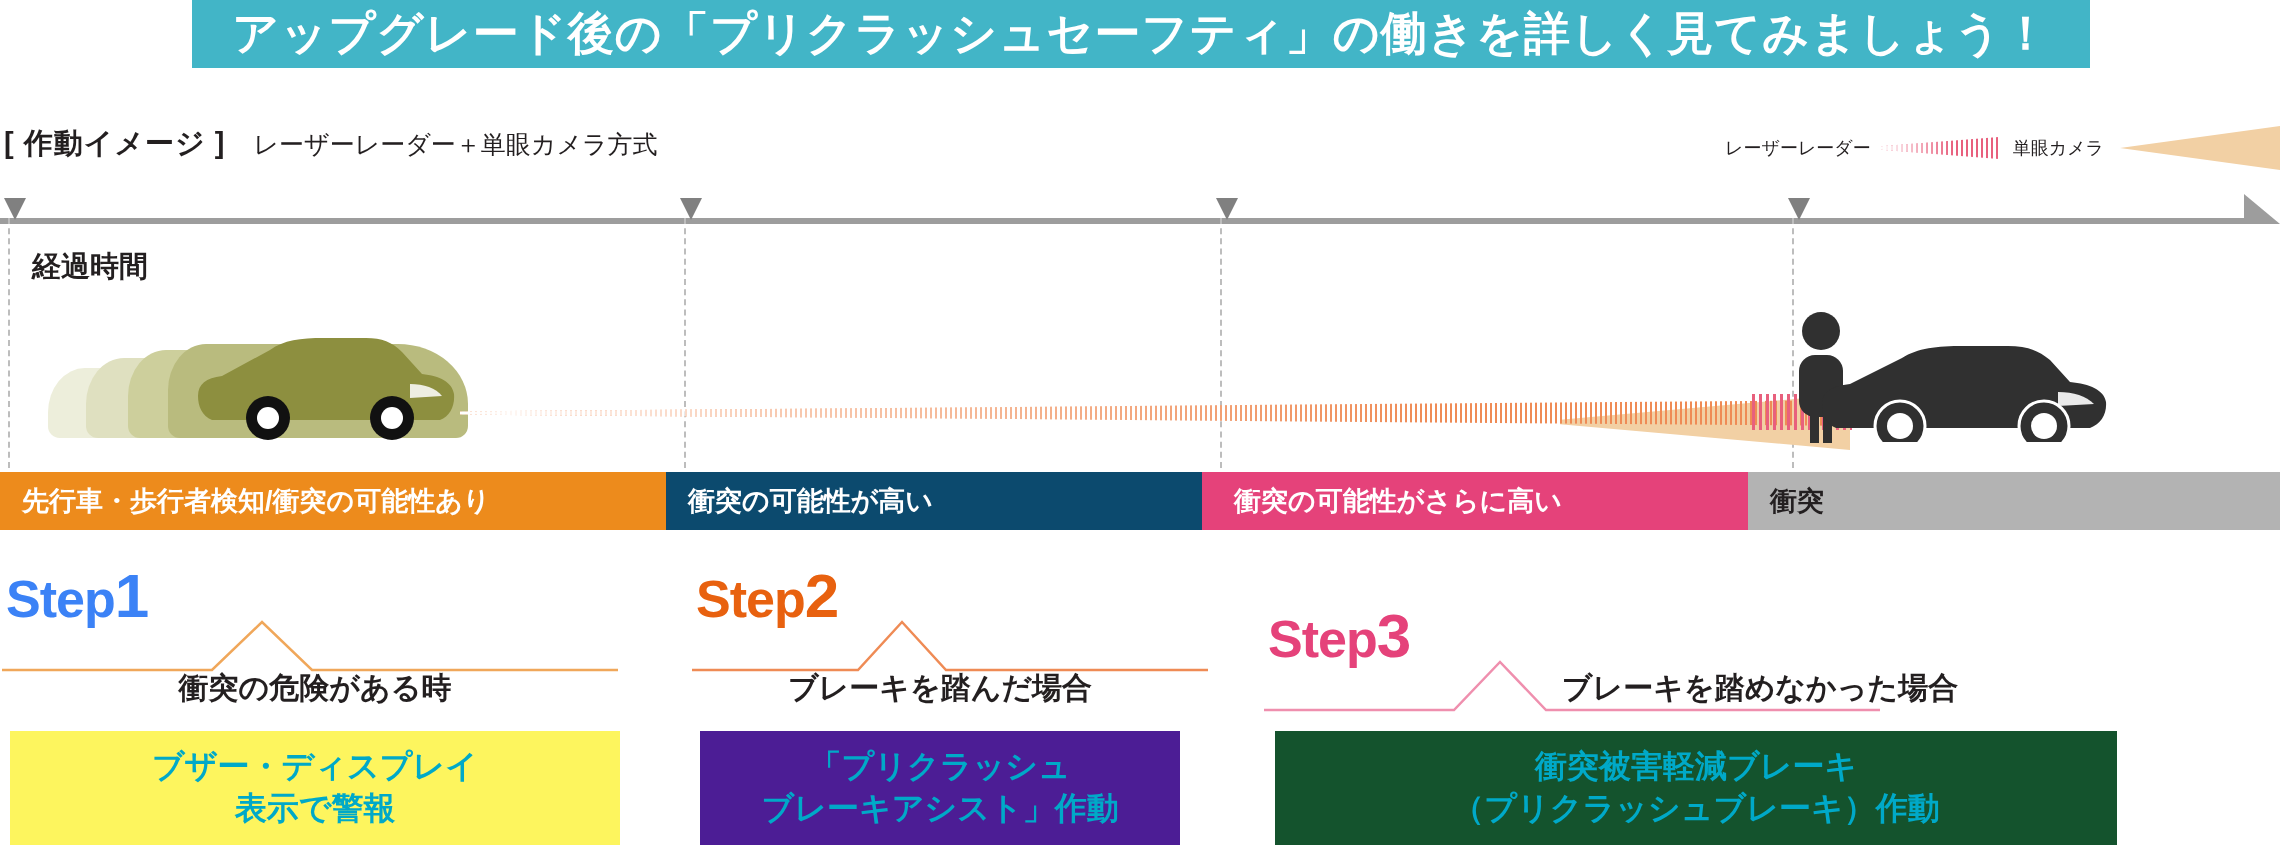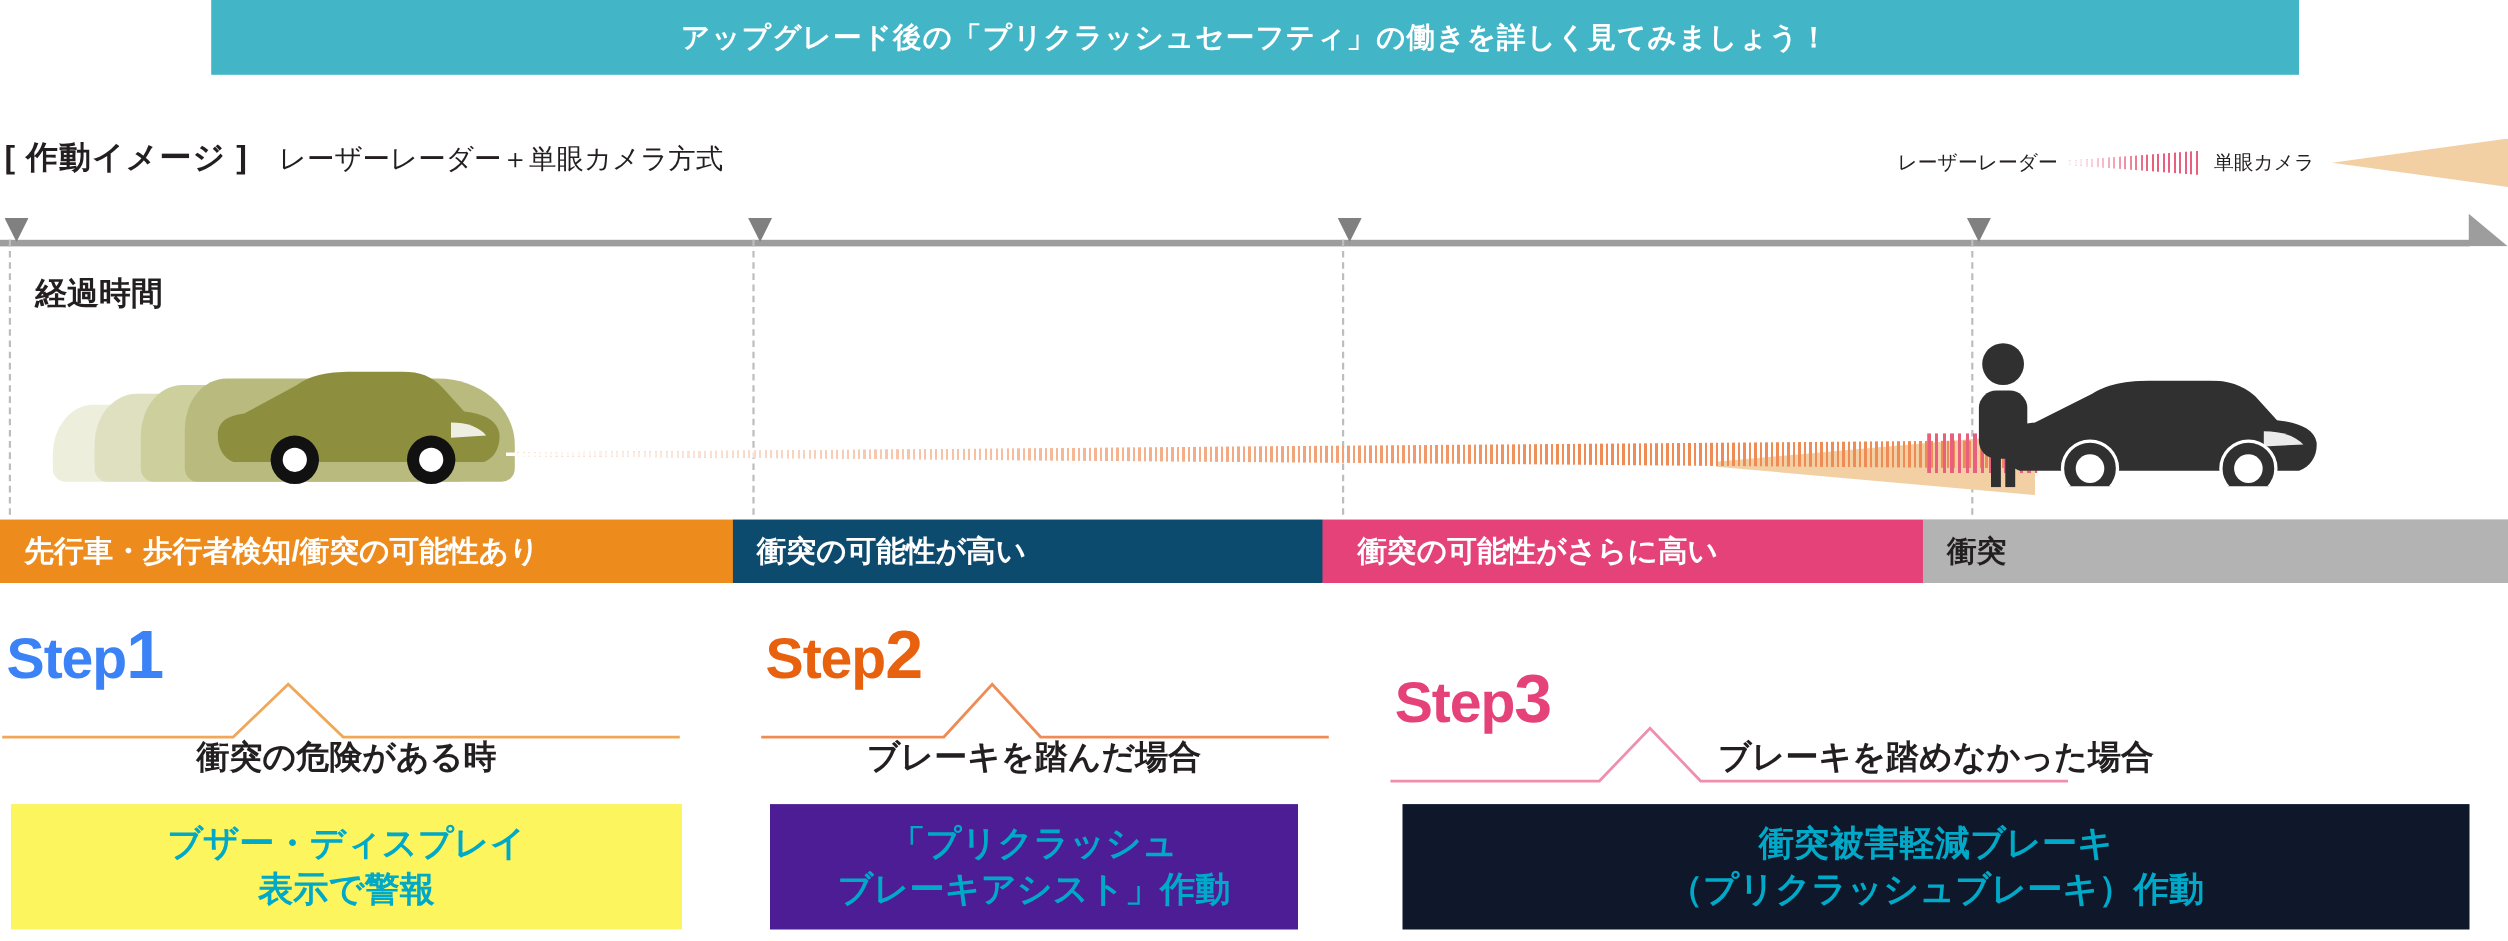--- a/index.html
+++ b/index.html
@@ -23,21 +23,21 @@
     top: 0px;
     width: 1898px;
     height: 68px;
     background: #42b5c7;
     display: flex;
     align-items: center;
     justify-content: center;
   }
   .banner-title {
     color: #ffffff;
-    font-size: 26px;
+    font-size: 46px;
     font-weight: bold;
     letter-spacing: 1px;
     white-space: nowrap;
   }
 
   
   .legend-row {
     position: absolute;
     left: 0;
     top: 124px;
@@ -446,19 +446,19 @@
   <div class="caption-col" style="left: 690px; width: 500px;">
     <div class="caption-title">ブレーキを踏んだ場合</div>
     <div class="caption-box" style="background: #4c1d95; color: rgb(0, 169, 200); margin-left: 10px; width: 480px; box-sizing: border-box;">
       <div>「プリクラッシュ</div>
       <div>ブレーキアシスト」作動</div>
     </div>
   </div>
 
   <div class="caption-col" style="left: 1255px; width: 1010px;">
     <div class="caption-title">ブレーキを踏めなかった場合</div>
-    <div class="caption-box" style="background: #0f172a; color: rgb(0, 169, 200); margin-left: 20px; width: 970px; box-sizing: border-box;">
+    <div class="caption-box" style="background: #14532d; color: rgb(0, 169, 200); margin-left: 20px; width: 842px; box-sizing: border-box;">
       <div>衝突被害軽減ブレーキ</div>
       <div>（プリクラッシュブレーキ）作動</div>
     </div>
   </div>
 
 </div>
 
 </body></html>

